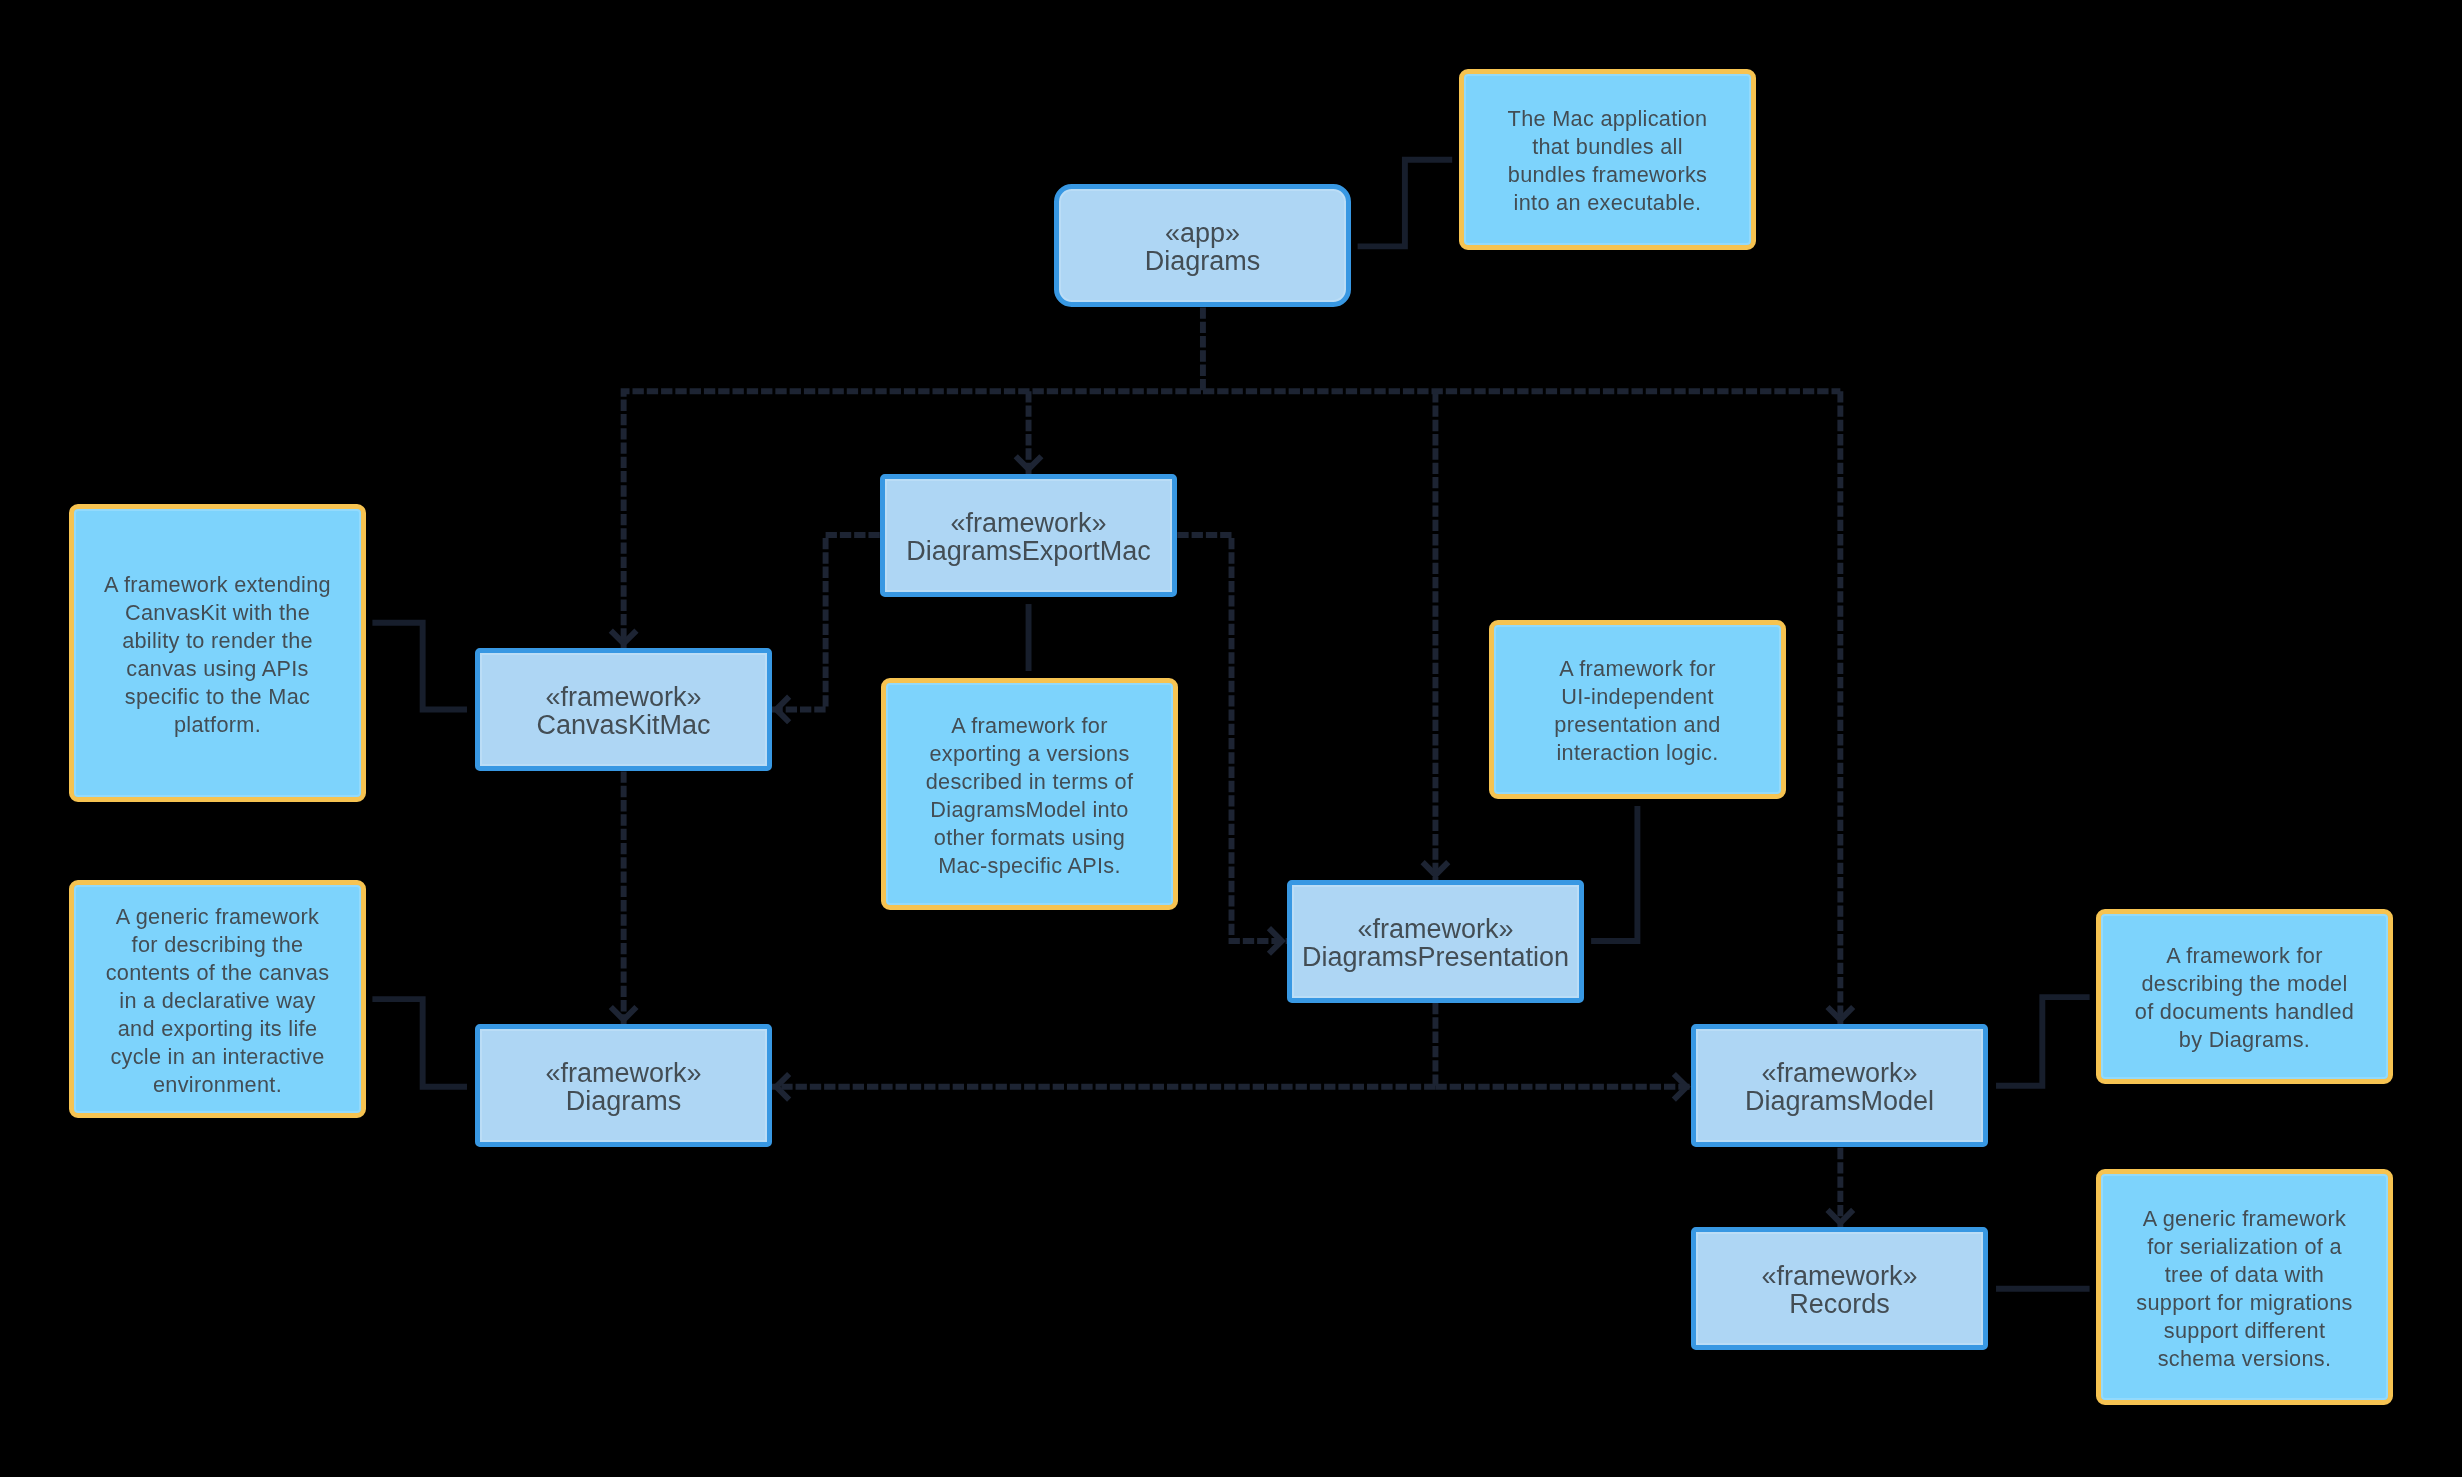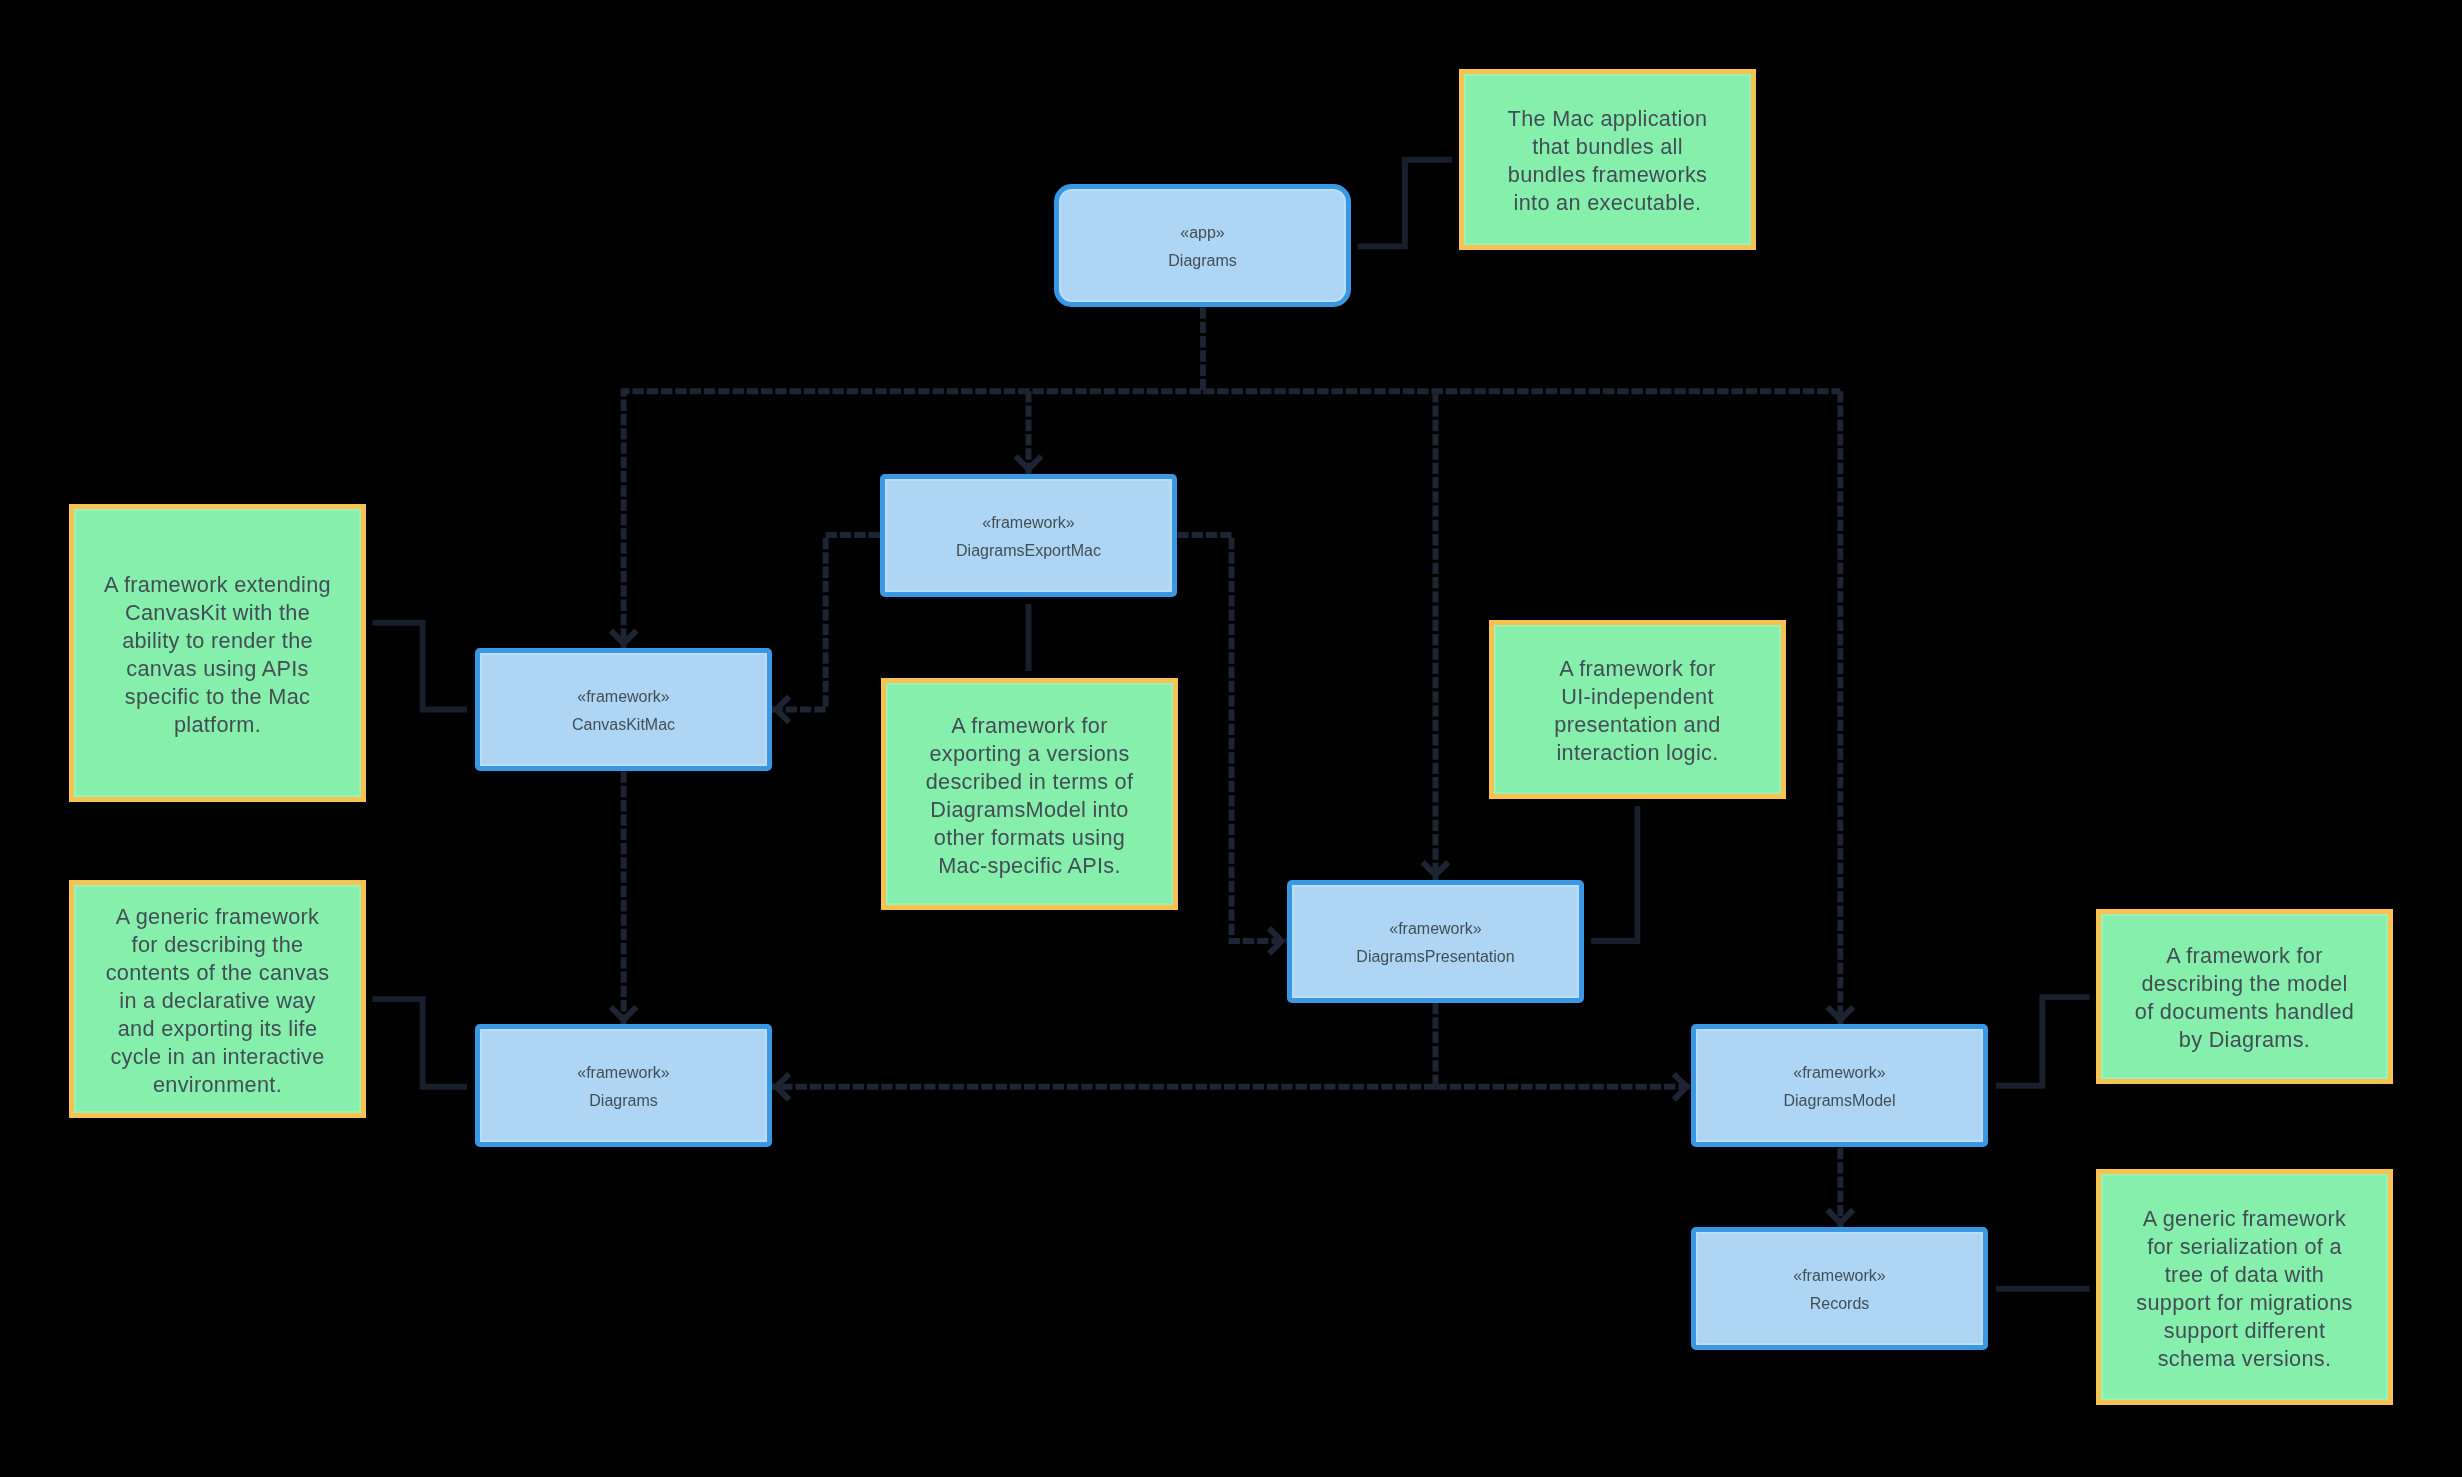--- a/index.html
+++ b/index.html
@@ -4,25 +4,25 @@
 <title>Diagrams architecture</title>
 <style>
   html,body{margin:0;padding:0;background:#000;}
   body{width:2463px;height:1478px;overflow:hidden;
        font-family:"Liberation Sans",sans-serif;}
   #stage{position:relative;width:2463px;height:1478px;background:#000;}
   #wires{position:absolute;left:0;top:0;width:2463px;height:1478px;}
   .node{position:absolute;box-sizing:border-box;display:flex;flex-direction:column;
         align-items:center;justify-content:center;text-align:center;}
   .comp{background:#aed6f4;border:5.9px solid #3898e3;border-radius:4.9px;
-        color:#434d54;font-size:16px;line-height:28px;padding-top:3px;
+        color:#434d54;font-size:27px;line-height:28px;padding-top:3px;
         box-shadow:inset 0 0 0 2px rgba(255,255,255,.17);}
   .comp .stereo{display:block;}
   .comp .nm{display:block;}
-  .note{background:#86efac;border:5.9px solid #f6c351;border-radius:0;
+  .note{background:#7dd3fc;border:5.9px solid #f6c351;border-radius:9px;
         color:#434d54;font-size:21.7px;line-height:28px;padding:3px 7.9px 0;
         letter-spacing:0.3px;
         box-shadow:inset 0 0 0 2px rgba(255,255,255,.17);}
   .note .ln{display:block;white-space:nowrap;}
 </style>
 </head>
 <body>
 
 <div id="stage">
   <svg id="wires" viewBox="0 0 2500 1500">

